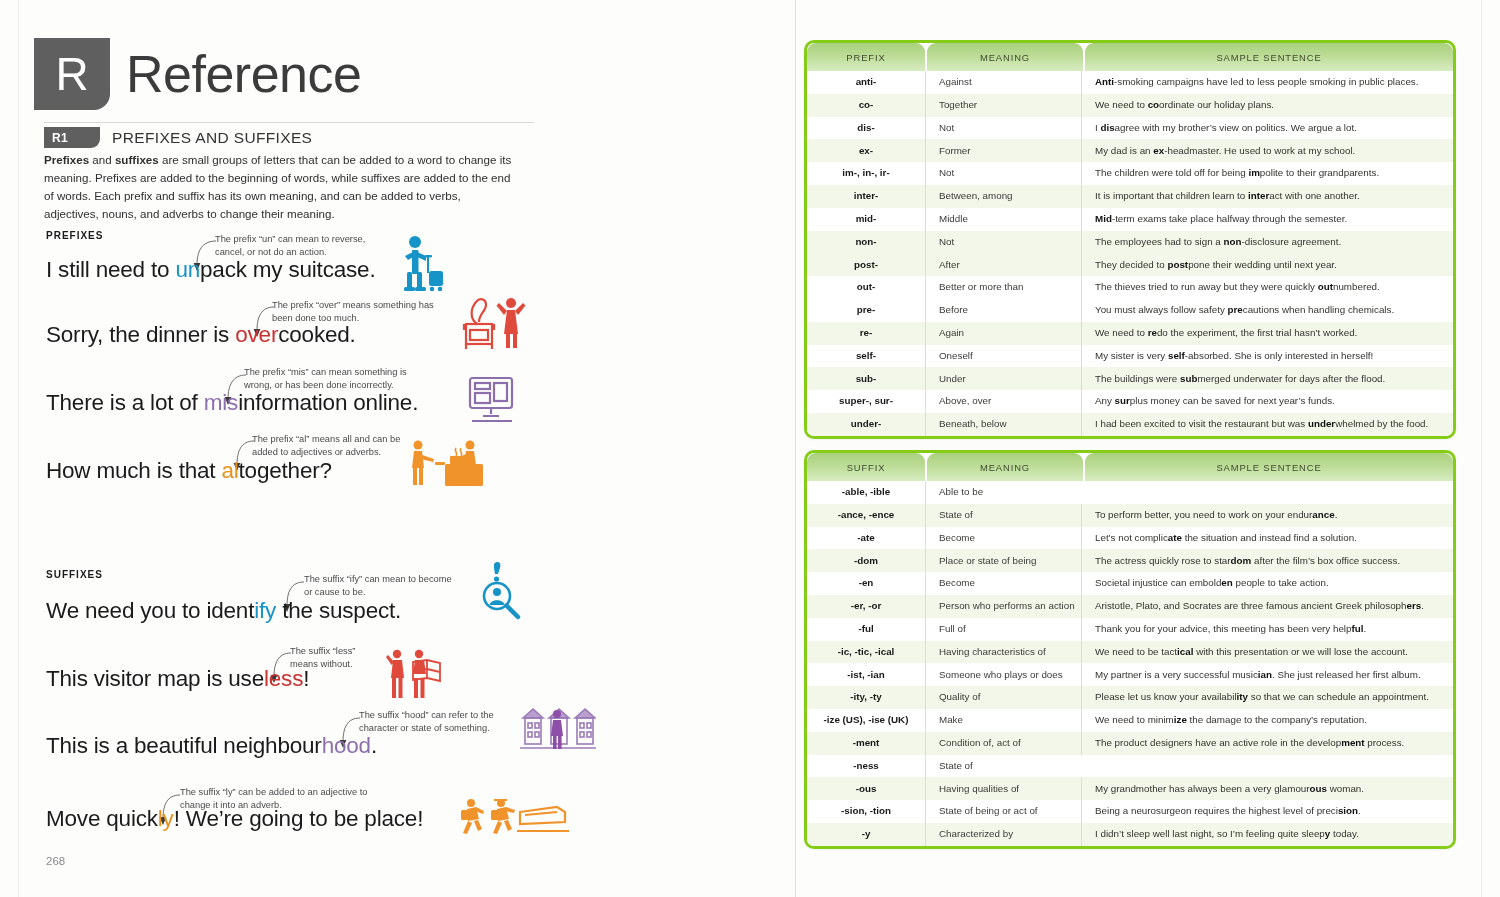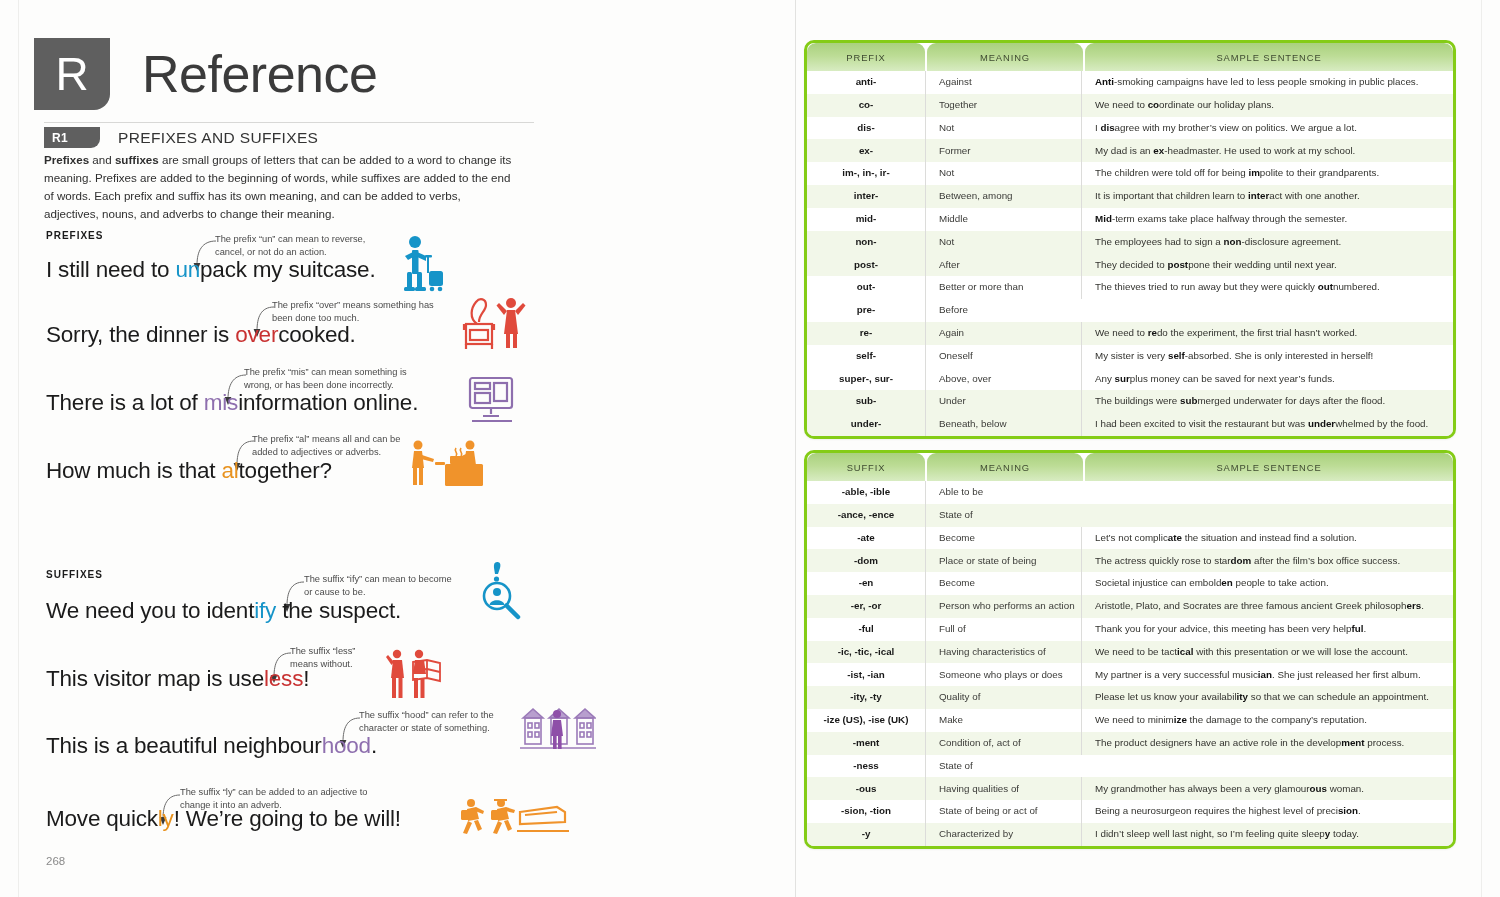--- a/index.html
+++ b/index.html
@@ -20,33 +20,33 @@
   .left { position: absolute; left: 0; top: 0; width: 795px; height: 897px; }
 
   .chapter-head { position: absolute; left: 34px; top: 38px; display: flex; align-items: center; }
   .chapter-badge {
     width: 76px; height: 72px; background: #5f5f5f;
     border-radius: 0 0 16px 0;
     display: flex; align-items: center; justify-content: center;
   }
   .chapter-badge span { color: #ffffff; font-size: 46px; font-weight: 300; font-family: "Liberation Sans", sans-serif; line-height: 1; }
   .chapter-title {
-    margin-left: 32px; font-size: 52px; font-weight: 300; color: #3b3b3b;
+    margin-left: 16px; font-size: 52px; font-weight: 300; color: #3b3b3b;
     letter-spacing: -0.5px; line-height: 1;
   }
 
   .rule { position: absolute; left: 44px; top: 122px; width: 490px; height: 1px; background: #d8d8d6; }
 
   .sec-head { position: absolute; left: 44px; top: 127px; display: flex; align-items: center; }
   .sec-badge {
     width: 56px; height: 21px; background: #5f5f5f; border-radius: 0 0 9px 0;
     display: flex; align-items: center; padding-left: 8px;
   }
   .sec-badge span { color:#fff; font-size: 12px; font-weight: 700; letter-spacing: .4px; }
-  .sec-title { margin-left: 18px; font-size: 15.5px; font-weight: 400; color: #333333; letter-spacing: .35px; }
+  .sec-title { margin-left: 12px; font-size: 15.5px; font-weight: 400; color: #333333; letter-spacing: .35px; }
 
   .intro {
     position: absolute; left: 44px; top: 151px; width: 470px;
     font-size: 11.6px; line-height: 1.55; color: #2f2f2f;
   }
   .intro b { font-weight: 700; }
 
   .group-label {
     position: absolute; font-size: 10px; font-weight: 700; letter-spacing: 1px; color: #1b1b1b;
   }
@@ -321,21 +321,21 @@
         <rect x="38" y="32" width="3.6" height="13"></rect>
       </g>
     </svg>
 
     <div class="callout" style="left:180px; top:786px; width:215px;">The suffix “ly” can be added to an adjective to change it into an adverb.</div>
     <svg class="arrow" style="left:154px; top:792px;" viewBox="0 0 46 34">
       <path d="M26 3 C13 3, 9 13, 9 27" fill="none" stroke="#6b6b6b" stroke-width="1"></path>
       <path d="M9 33 L5.6 25 L12.4 25 Z" fill="#3b3b3b"></path>
     </svg>
     <div class="example" style="left:46px; top:806px;">
-      <div class="sentence"><span>Move quick</span><em class="c-orange">ly</em><span>! We’re going to be will!</span></div>
+      <div class="sentence"><span>Move quick</span><em class="c-orange">ly</em><span>! We’re going to be place!</span></div>
     </div>
     <svg class="illus" style="left:457px; top:793px; width:112px; height:48px;" viewBox="0 0 112 48">
       <g fill="#f0932b">
         <circle cx="14" cy="10" r="4"></circle>
         <path d="M10 16 L19 14 L22 26 L11 28 Z"></path>
         <rect x="4" y="17" width="8" height="10" rx="1.5"></rect>
         <path d="M11 28 L6 40 L10 41 L15 30 Z"></path>
         <path d="M17 28 L21 38 L25 36 L21 27 Z"></path>
         <path d="M19 14 L27 18 L26 21 L18 18 Z"></path>
         <circle cx="44" cy="10" r="4"></circle>
@@ -431,47 +431,50 @@
           <div class="trow odd">
             <div class="td c1">out-</div>
             <div class="td c2">Better or more than</div>
             <div class="td c3">
               <span>The thieves tried to run away but they were quickly <b>out</b>numbered.</span>
             </div>
           </div>
           <div class="trow odd">
             <div class="td c1">pre-</div>
             <div class="td c2">Before</div>
+            <div class="td c3">
+              <span>You must always follow safety <b>pre</b>cautions when handling chemicals.</span>
+            </div>
           </div>
           <div class="trow even">
             <div class="td c1">re-</div>
             <div class="td c2">Again</div>
             <div class="td c3">
               <span>We need to <b>re</b>do the experiment, the first trial hasn’t worked.</span>
             </div>
           </div>
           <div class="trow odd">
             <div class="td c1">self-</div>
             <div class="td c2">Oneself</div>
             <div class="td c3">
               <span>My sister is very <b>self</b>-absorbed. She is only interested in herself!</span>
             </div>
           </div>
+          <div class="trow even">
+            <div class="td c1">sub-</div>
+            <div class="td c2">Under</div>
+            <div class="td c3">
+              <span>The buildings were <b>sub</b>merged underwater for days after the flood.</span>
+            </div>
+          </div>
           <div class="trow odd">
             <div class="td c1">super-, sur-</div>
             <div class="td c2">Above, over</div>
             <div class="td c3">
               <span>Any <b>sur</b>plus money can be saved for next year’s funds.</span>
-            </div>
-          </div>
-          <div class="trow even">
-            <div class="td c1">sub-</div>
-            <div class="td c2">Under</div>
-            <div class="td c3">
-              <span>The buildings were <b>sub</b>merged underwater for days after the flood.</span>
             </div>
           </div>
           <div class="trow even">
             <div class="td c1">under-</div>
             <div class="td c2">Beneath, below</div>
             <div class="td c3">
               <span>I had been excited to visit the restaurant but was <b>under</b>whelmed by the food.</span>
             </div>
           </div>
         </div>
@@ -484,20 +487,23 @@
         <div class="th col3">SAMPLE SENTENCE</div>
       </div>
       <div id="suffix-body">
           <div class="trow odd">
             <div class="td c1">-able, -ible</div>
             <div class="td c2">Able to be</div>
           </div>
           <div class="trow even">
             <div class="td c1">-ance, -ence</div>
             <div class="td c2">State of</div>
+            <div class="td c3">
+              <span>To perform better, you need to work on your endur<b>ance</b>.</span>
+            </div>
           </div>
           <div class="trow odd">
             <div class="td c1">-ate</div>
             <div class="td c2">Become</div>
             <div class="td c3">
               <span>Let’s not complic<b>ate</b> the situation and instead find a solution.</span>
             </div>
           </div>
           <div class="trow even">
             <div class="td c1">-dom</div>

